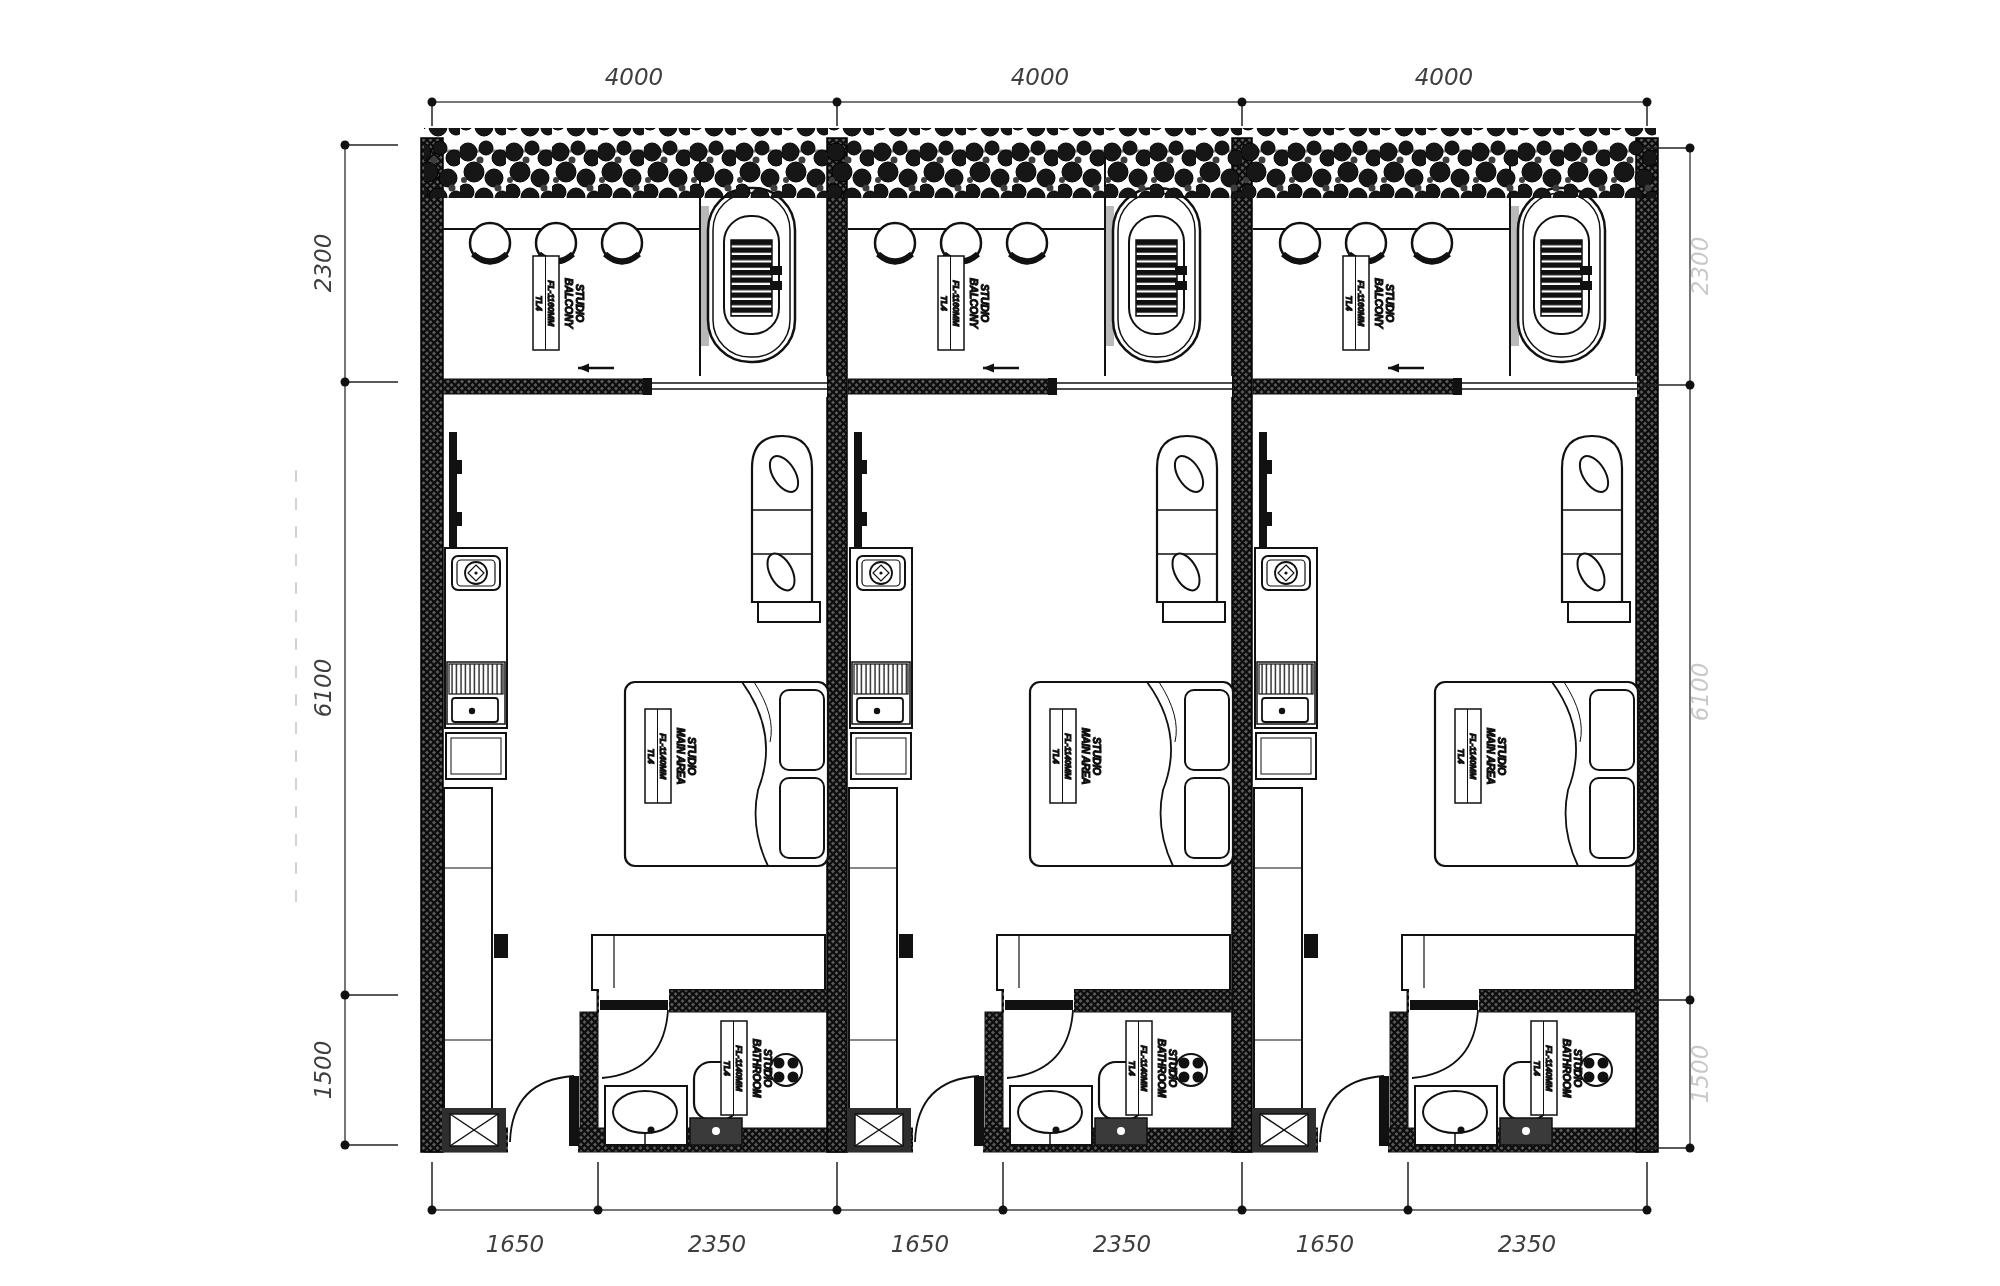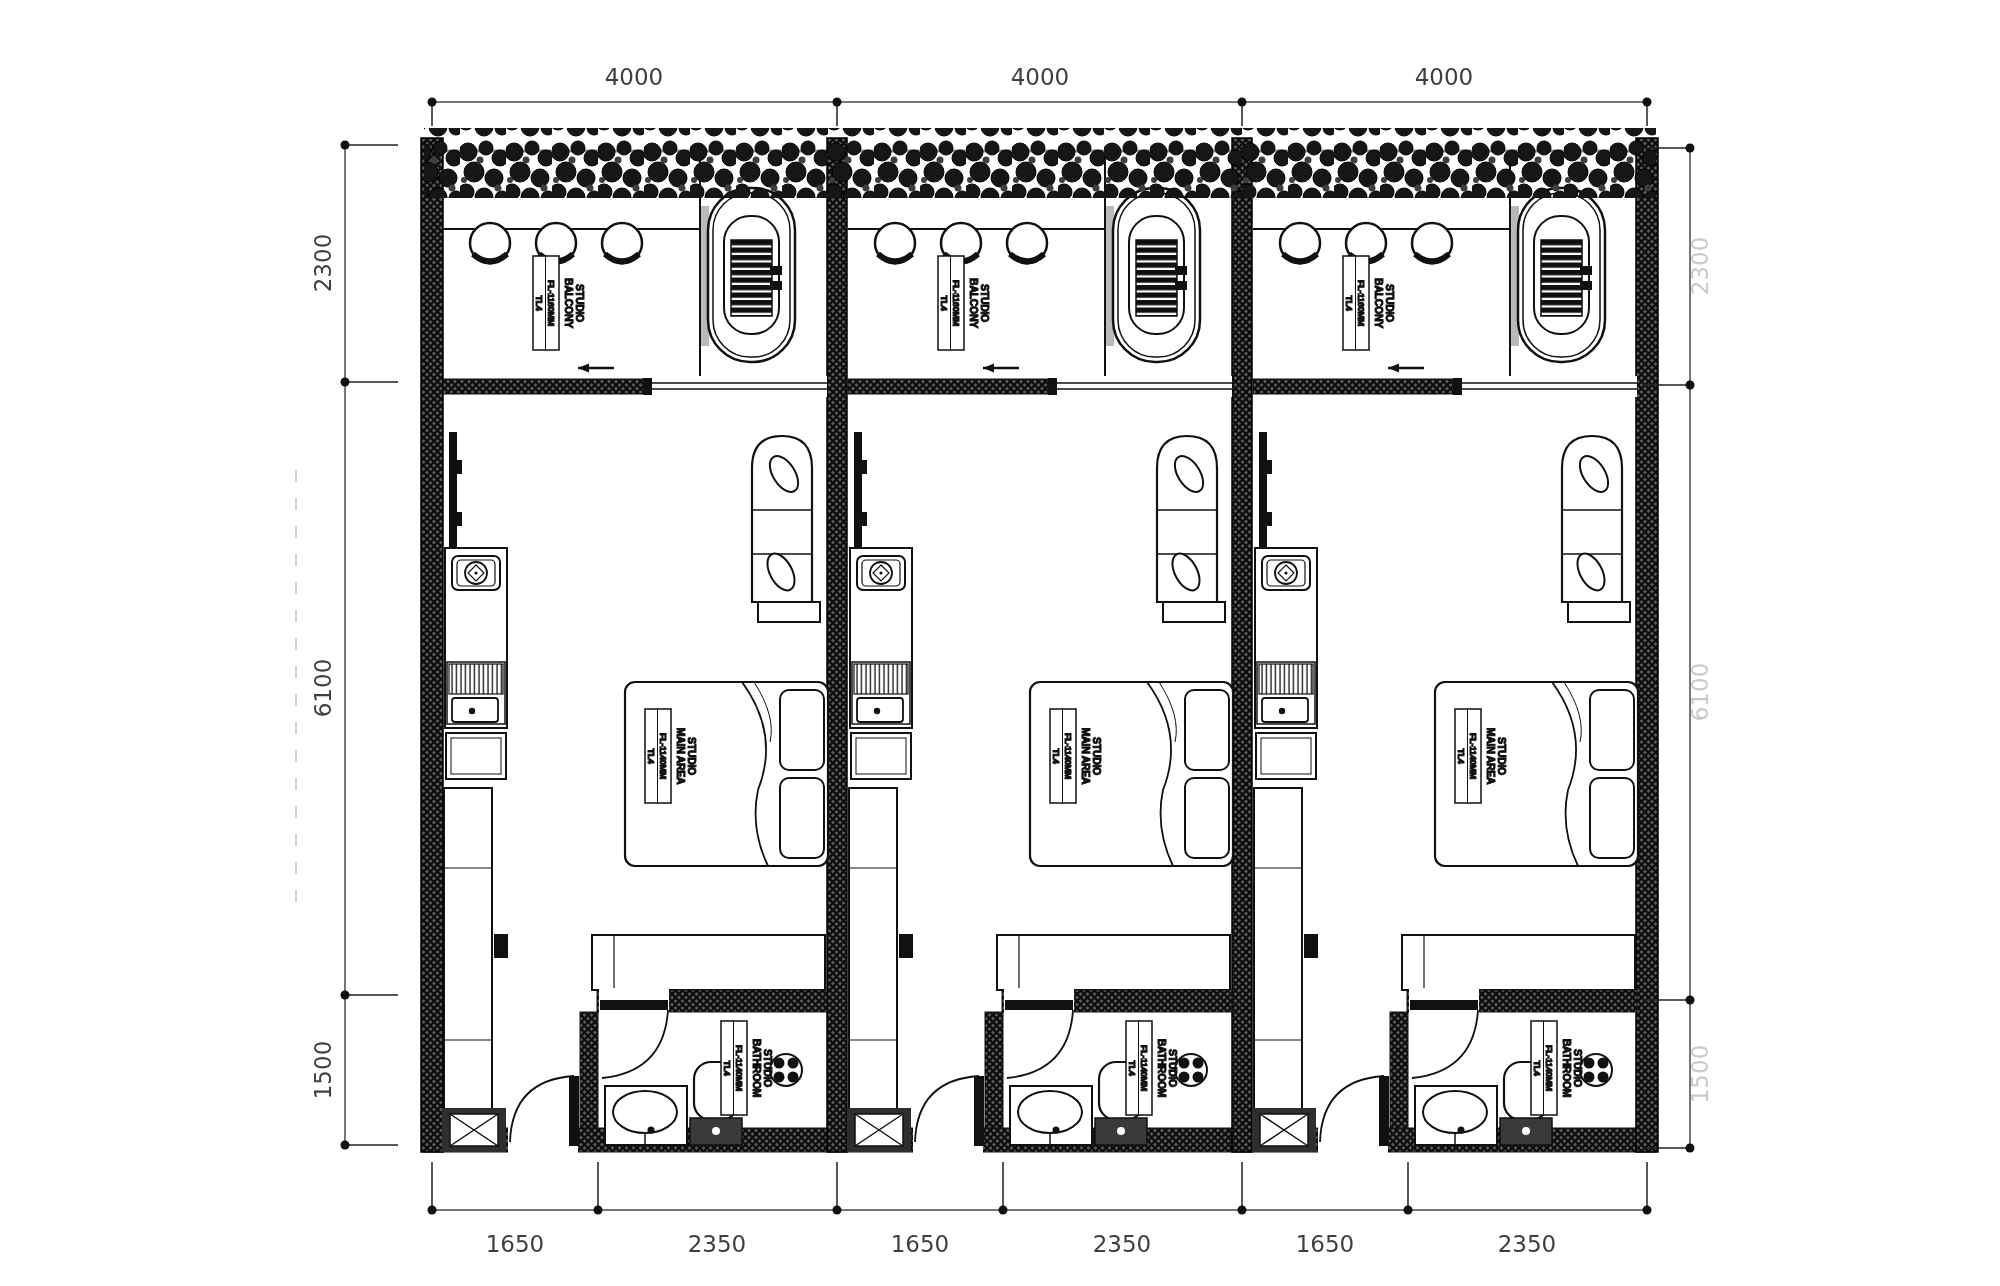--- a/index.html
+++ b/index.html
@@ -1,16 +1,16 @@
 <!DOCTYPE html>
 <html><head>
 <meta charset="utf-8">
 <style>
   html,body{margin:0;padding:0;background:#fff;}
-  .stage{position:relative;width:2000px;height:1286px;background:#fff;overflow:hidden;}
+  .stage{position:relative;width:2000px;height:1286px;background:#fff;overflow:hidden;font-style:italic;}
   svg{display:block;}
   .dim{font-family:"DejaVu Sans",sans-serif;font-size:23px;fill:#3f3f3f;text-anchor:middle;}
   .dim.faint{fill:#c9c9c9;}
   .rl{font-family:"Liberation Sans",sans-serif;font-size:10.5px;font-weight:700;fill:#000;text-anchor:middle;letter-spacing:-0.3px;}
   .rs{font-family:"Liberation Sans",sans-serif;font-size:9px;font-weight:700;fill:#000;text-anchor:middle;letter-spacing:-0.3px;}
 </style>
 </head>
 <body>
 
 <div class="stage">

